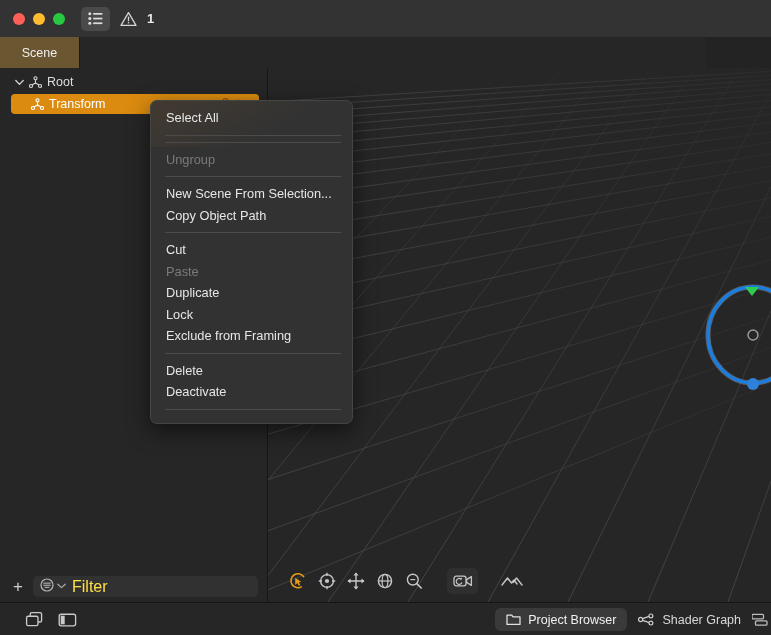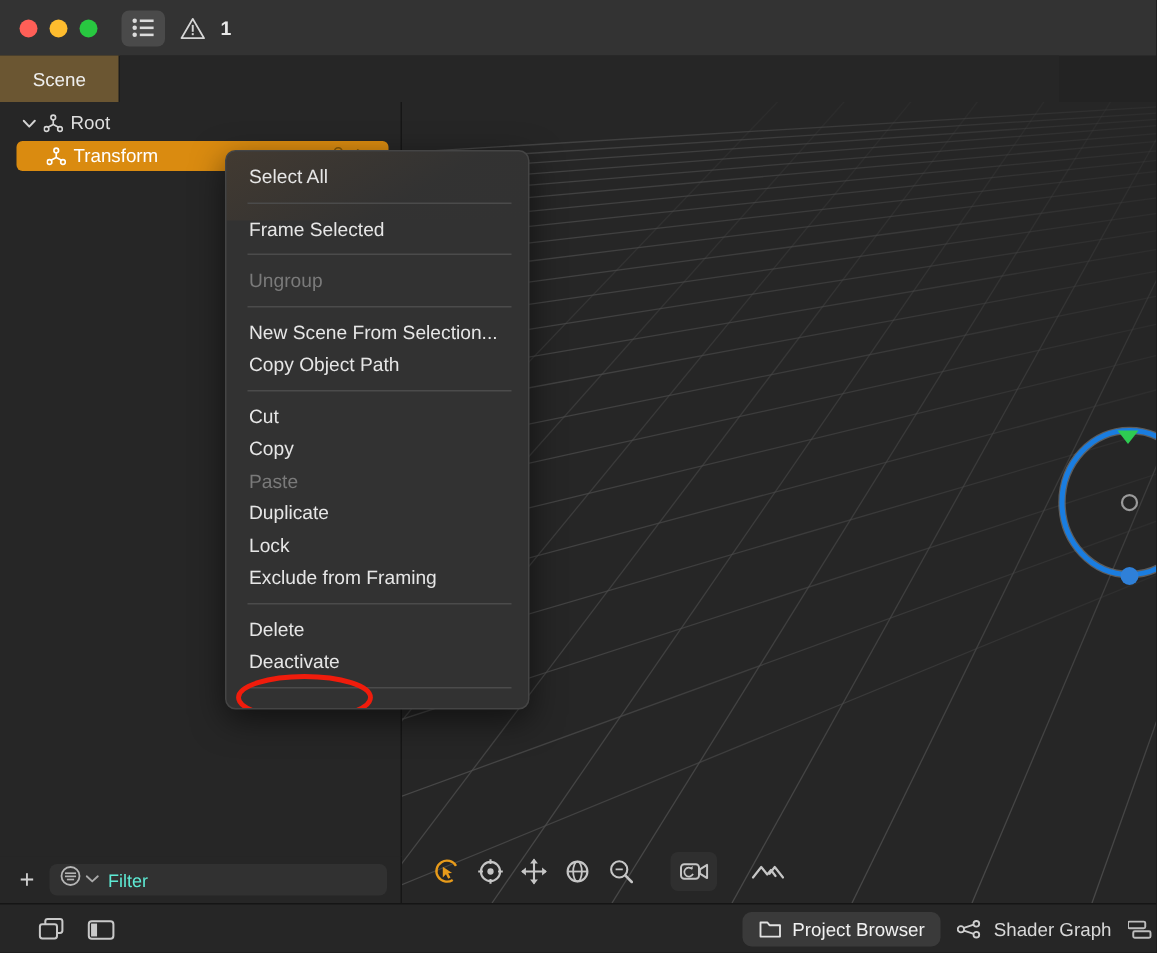--- a/index.html
+++ b/index.html
@@ -136,21 +136,21 @@
   .filter-box {
     flex: 1;
     height: 21px;
     margin: 0 9px 0 2px;
     background: #313131;
     border-radius: 5px;
     display: flex; align-items: center;
     padding-left: 7px;
   }
   .filter-chev { color: #a9a9a9; font-size: 8px; margin: 0 6px 0 3px; }
-  .filter-ph { color: #5eead4; font-size: 12px; }
+  .filter-ph { color: #fde047; font-size: 16px; }
 
   
   .viewport {
     position: absolute;
     left: 268px; top: 68px;
     width: 503px; height: 534px;
     background: #262626;
     overflow: hidden;
   }
   .grid-svg { position: absolute; left: 0; top: 0; }
@@ -525,46 +525,40 @@
   </div>
 
   <div class="ctxmenu">
 
     <div class="mi">
         <span>Select All</span>
       </div>
 
     <div class="msep"></div>
 
-    <div class="mi">
-        <span>Frame Selected</span>
-      </div>
 
     <div class="msep"></div>
 
     <div class="mi disabled">
         <span>Ungroup</span>
       </div>
 
     <div class="msep"></div>
 
     <div class="mi">
         <span>New Scene From Selection...</span>
       </div>
     <div class="mi">
         <span>Copy Object Path</span>
       </div>
 
     <div class="msep"></div>
 
     <div class="mi">
         <span>Cut</span>
-      </div>
-    <div class="mi">
-        <span>Copy</span>
       </div>
     <div class="mi disabled">
         <span>Paste</span>
       </div>
     <div class="mi">
         <span>Duplicate</span>
       </div>
     <div class="mi">
         <span>Lock</span>
       </div>

